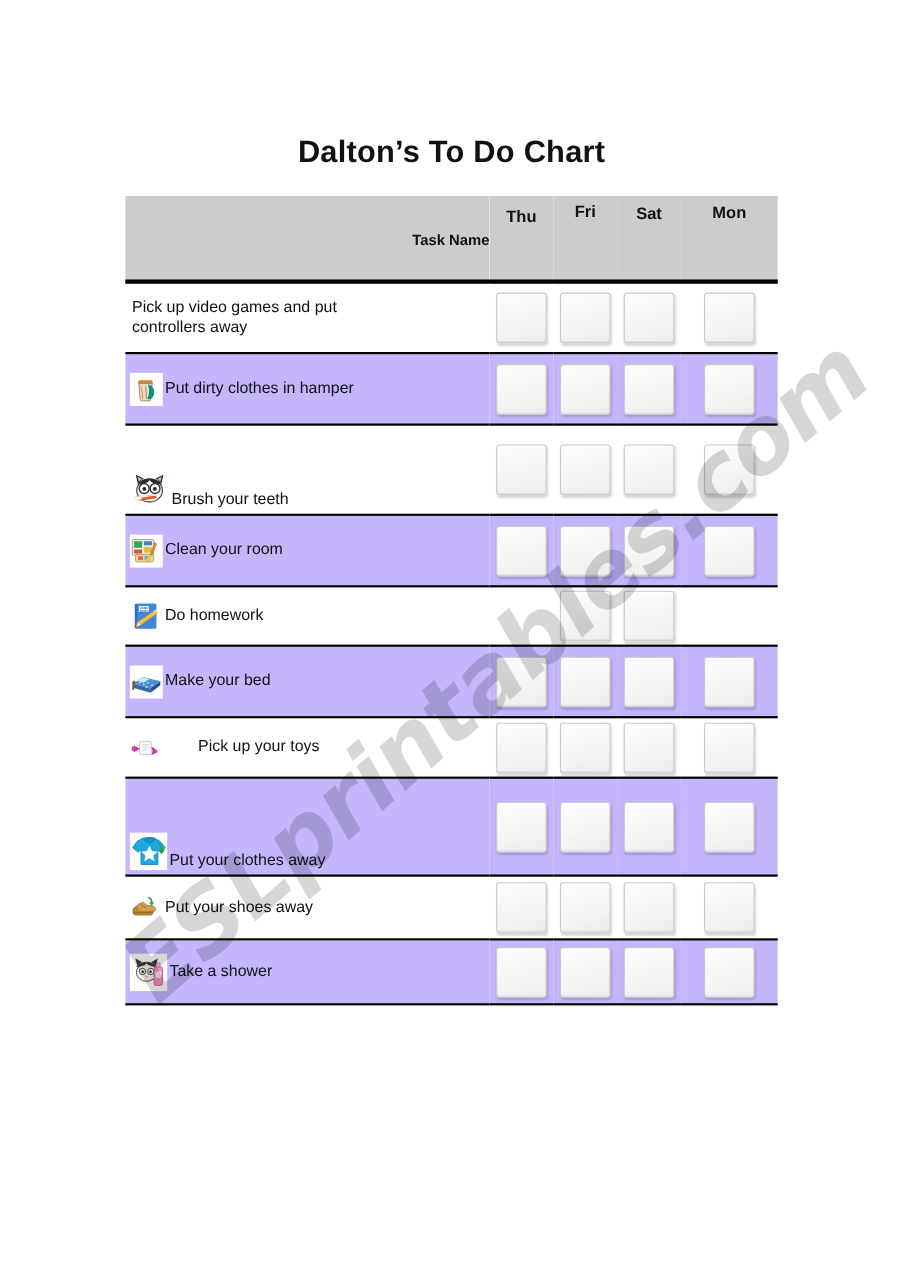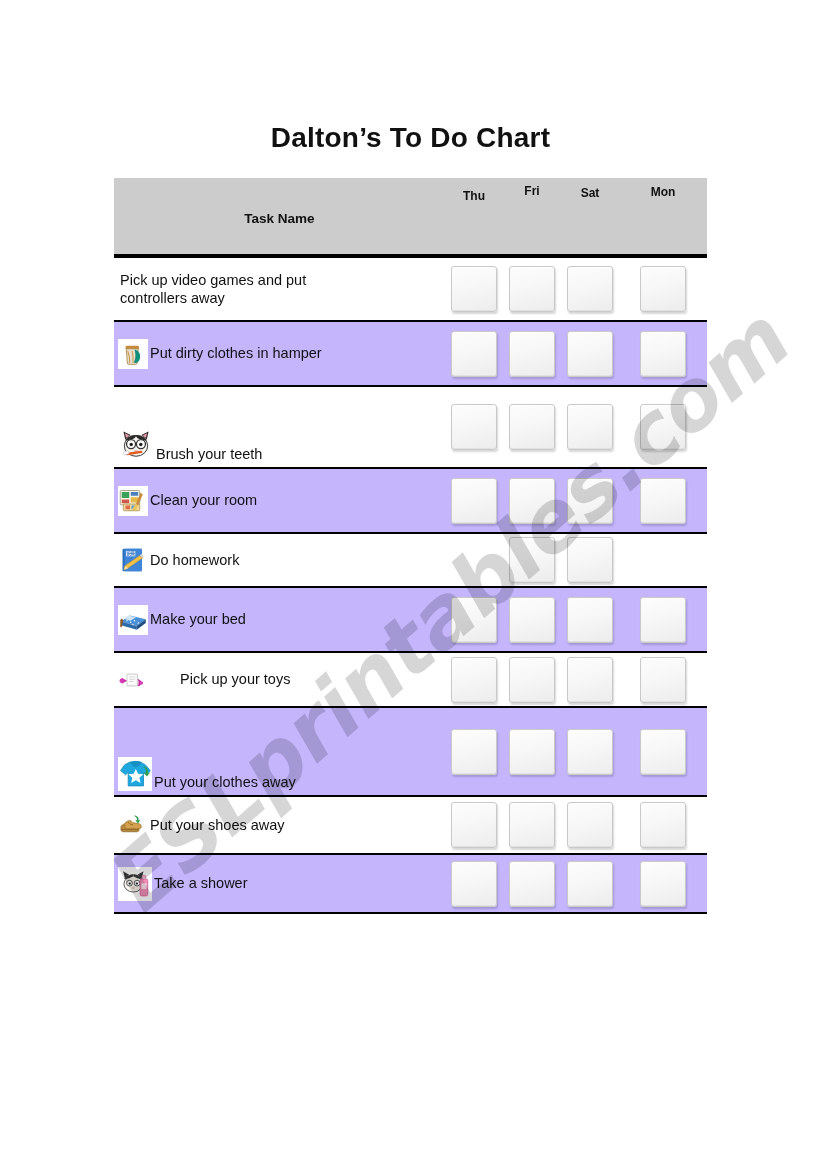--- a/index.html
+++ b/index.html
@@ -30,28 +30,28 @@
   }
 
   
   #thead-row{height:76px;background:#cccccc;}
   #thead-row td{vertical-align:top;padding:0;border:0;}
   .hdr-task{
     position:relative;height:76px;
   }
   .hdr-task span{
     position:absolute;left:0;right:0;top:33px;
-    text-align:center;
+    text-align:right;
     font-size:13.5px;font-weight:700;color:#111;
   }
   .hdr-day{position:relative;height:76px;}
   .hdr-day span{
     position:absolute;left:0;right:0;
     text-align:center;
-    font-size:12px;font-weight:700;color:#111;
+    font-size:15px;font-weight:700;color:#111;
   }
   .hdr-day.d0 span{top:11px;}
   .hdr-day.d1 span{top:6px;}
   .hdr-day.d2 span{top:8px;}
   .hdr-day.d3 span{top:7px;}
 
   .hdr-under{height:2px;background:#000;padding:0;border:0;}
 
   
   .trow td{padding:0;border:0;vertical-align:middle;}

